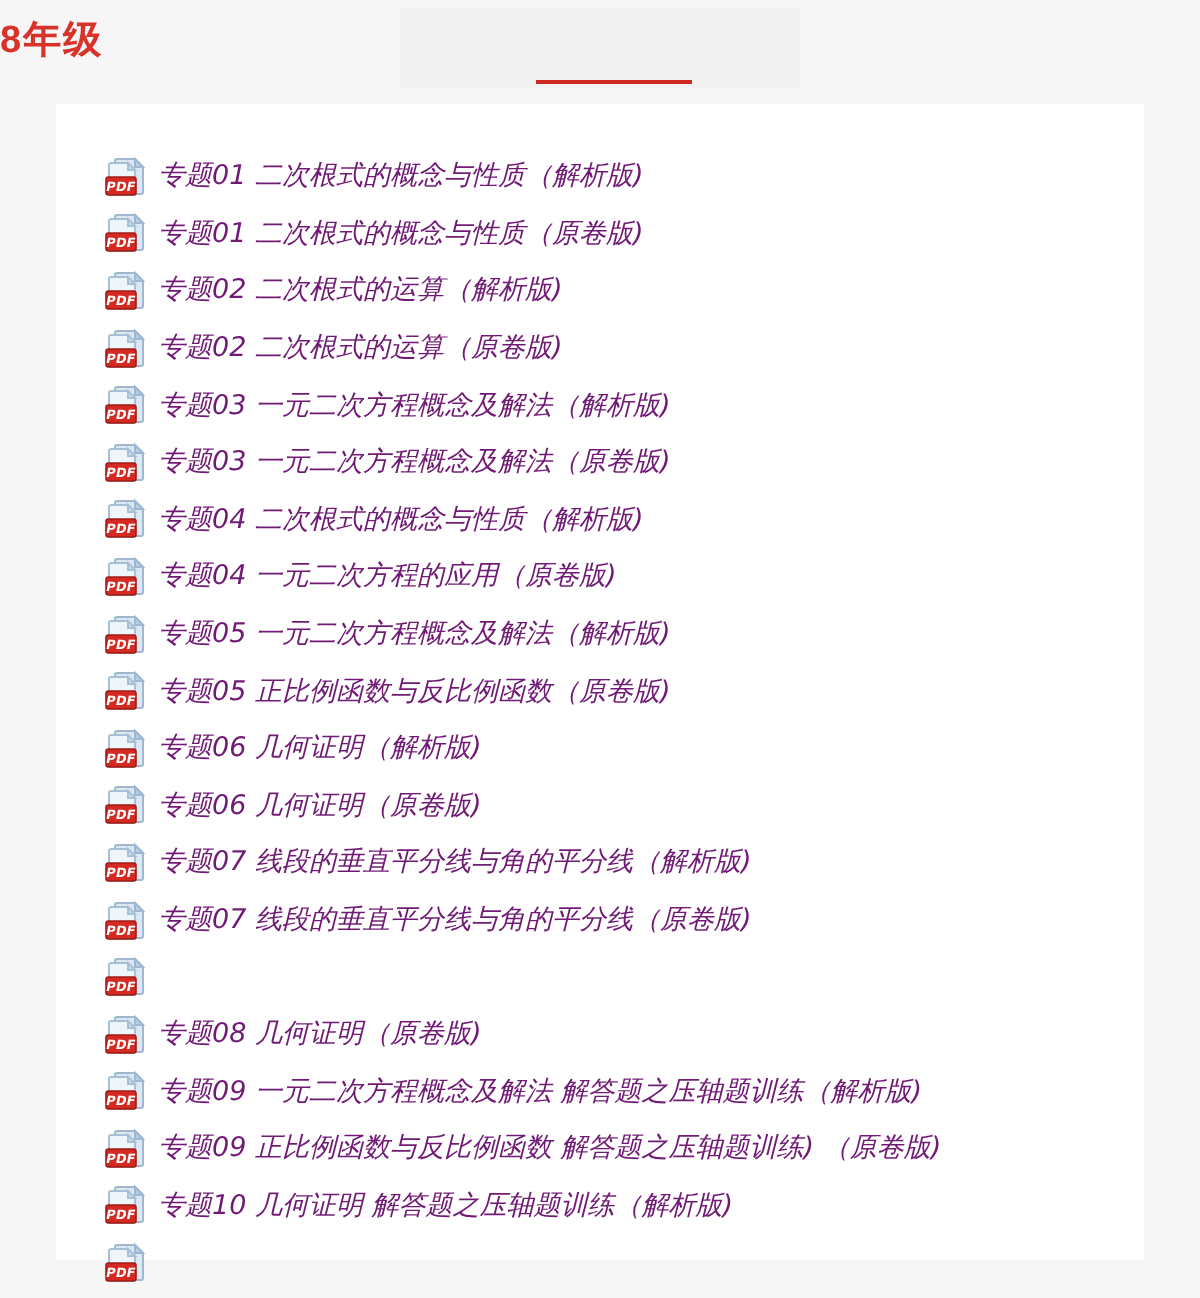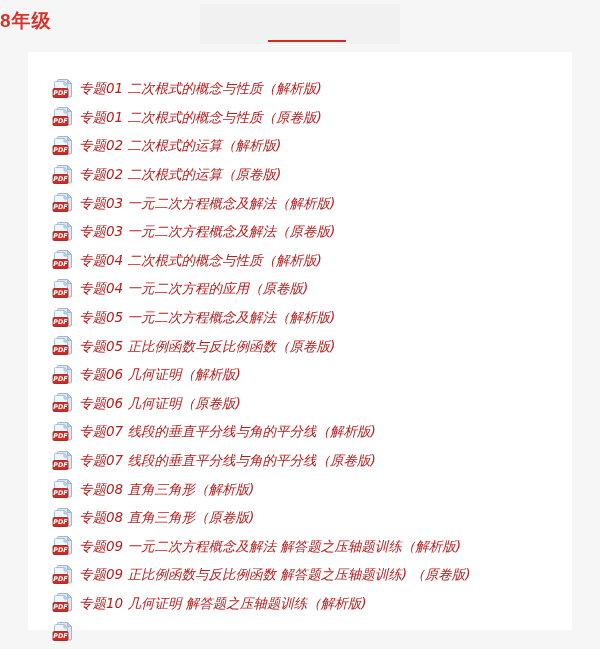--- a/index.html
+++ b/index.html
@@ -102,21 +102,21 @@
     margin-right: 5px;
   }
   .pdf-icon svg {
     display: block;
     width: 22px;
     height: 21px;
   }
 
   .row-label {
     font-size: 13.5px;
-    color: #b91c1c;
+    color: #701a75;
     line-height: 20px;
     font-family: "DejaVu Sans", "Liberation Sans", sans-serif;
     letter-spacing: 0px;
   }
 
   
 </style>
 </head>
 <body>
 
@@ -361,37 +361,36 @@
         <path d="M6.5 1.5 h9 l4 4 v12.5 a1 1 0 0 1 -1 1 h-12 a1 1 0 0 1 -1 -1 v-15.5 a1 1 0 0 1 1 -1 z" fill="#dbe8f4" stroke="#9fb8cf" stroke-width="1"></path>
         <path d="M15.5 1.5 v4 h4 z" fill="#b9d0e4" stroke="#9fb8cf" stroke-width="1"></path>
 
         <path d="M3.5 3.5 h8.5 l3.5 3.5 v11.5 a1 1 0 0 1 -1 1 h-11 a1 1 0 0 1 -1 -1 v-14 a1 1 0 0 1 1 -1 z" fill="#eef5fb" stroke="#a8c0d6" stroke-width="1"></path>
         <path d="M12 3.5 v3.5 h3.5 z" fill="#c9dcec" stroke="#a8c0d6" stroke-width="1"></path>
 
         <rect x="1" y="10.5" width="15" height="9" rx="1.2" fill="#d42a22" stroke="#a01c16" stroke-width="0.8"></rect>
         <text x="8.5" y="17.4" text-anchor="middle" font-family="DejaVu Sans, sans-serif" font-size="6.4" font-weight="bold" fill="#ffffff" letter-spacing="0.1">PDF</text>
       </svg>
     </span>
-    <span class="row-label">专题08 直角三角形（解析版)</span>
-  </li>
-        <li class="row">
-    <span class="pdf-icon">
-      <svg viewBox="0 0 22 21" xmlns="http://www.w3.org/2000/svg">
-
-        <path d="M6.5 1.5 h9 l4 4 v12.5 a1 1 0 0 1 -1 1 h-12 a1 1 0 0 1 -1 -1 v-15.5 a1 1 0 0 1 1 -1 z" fill="#dbe8f4" stroke="#9fb8cf" stroke-width="1"></path>
-        <path d="M15.5 1.5 v4 h4 z" fill="#b9d0e4" stroke="#9fb8cf" stroke-width="1"></path>
-
-        <path d="M3.5 3.5 h8.5 l3.5 3.5 v11.5 a1 1 0 0 1 -1 1 h-11 a1 1 0 0 1 -1 -1 v-14 a1 1 0 0 1 1 -1 z" fill="#eef5fb" stroke="#a8c0d6" stroke-width="1"></path>
-        <path d="M12 3.5 v3.5 h3.5 z" fill="#c9dcec" stroke="#a8c0d6" stroke-width="1"></path>
-
-        <rect x="1" y="10.5" width="15" height="9" rx="1.2" fill="#d42a22" stroke="#a01c16" stroke-width="0.8"></rect>
-        <text x="8.5" y="17.4" text-anchor="middle" font-family="DejaVu Sans, sans-serif" font-size="6.4" font-weight="bold" fill="#ffffff" letter-spacing="0.1">PDF</text>
-      </svg>
-    </span>
-    <span class="row-label">专题08 直角三角形（原卷版)</span>
+  </li>
+        <li class="row">
+    <span class="pdf-icon">
+      <svg viewBox="0 0 22 21" xmlns="http://www.w3.org/2000/svg">
+
+        <path d="M6.5 1.5 h9 l4 4 v12.5 a1 1 0 0 1 -1 1 h-12 a1 1 0 0 1 -1 -1 v-15.5 a1 1 0 0 1 1 -1 z" fill="#dbe8f4" stroke="#9fb8cf" stroke-width="1"></path>
+        <path d="M15.5 1.5 v4 h4 z" fill="#b9d0e4" stroke="#9fb8cf" stroke-width="1"></path>
+
+        <path d="M3.5 3.5 h8.5 l3.5 3.5 v11.5 a1 1 0 0 1 -1 1 h-11 a1 1 0 0 1 -1 -1 v-14 a1 1 0 0 1 1 -1 z" fill="#eef5fb" stroke="#a8c0d6" stroke-width="1"></path>
+        <path d="M12 3.5 v3.5 h3.5 z" fill="#c9dcec" stroke="#a8c0d6" stroke-width="1"></path>
+
+        <rect x="1" y="10.5" width="15" height="9" rx="1.2" fill="#d42a22" stroke="#a01c16" stroke-width="0.8"></rect>
+        <text x="8.5" y="17.4" text-anchor="middle" font-family="DejaVu Sans, sans-serif" font-size="6.4" font-weight="bold" fill="#ffffff" letter-spacing="0.1">PDF</text>
+      </svg>
+    </span>
+    <span class="row-label">专题08 几何证明（原卷版)</span>
   </li>
         <li class="row">
     <span class="pdf-icon">
       <svg viewBox="0 0 22 21" xmlns="http://www.w3.org/2000/svg">
 
         <path d="M6.5 1.5 h9 l4 4 v12.5 a1 1 0 0 1 -1 1 h-12 a1 1 0 0 1 -1 -1 v-15.5 a1 1 0 0 1 1 -1 z" fill="#dbe8f4" stroke="#9fb8cf" stroke-width="1"></path>
         <path d="M15.5 1.5 v4 h4 z" fill="#b9d0e4" stroke="#9fb8cf" stroke-width="1"></path>
 
         <path d="M3.5 3.5 h8.5 l3.5 3.5 v11.5 a1 1 0 0 1 -1 1 h-11 a1 1 0 0 1 -1 -1 v-14 a1 1 0 0 1 1 -1 z" fill="#eef5fb" stroke="#a8c0d6" stroke-width="1"></path>
         <path d="M12 3.5 v3.5 h3.5 z" fill="#c9dcec" stroke="#a8c0d6" stroke-width="1"></path>

